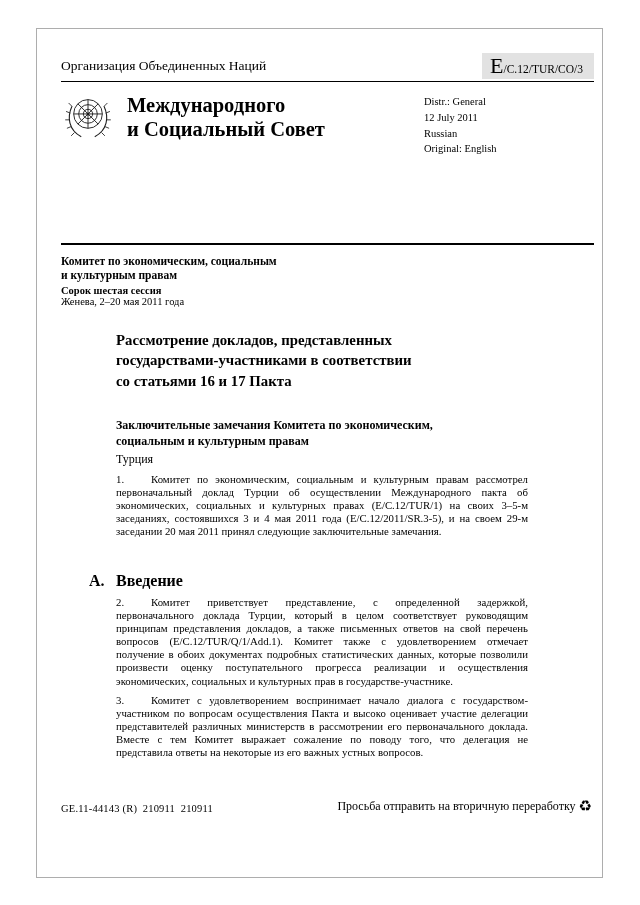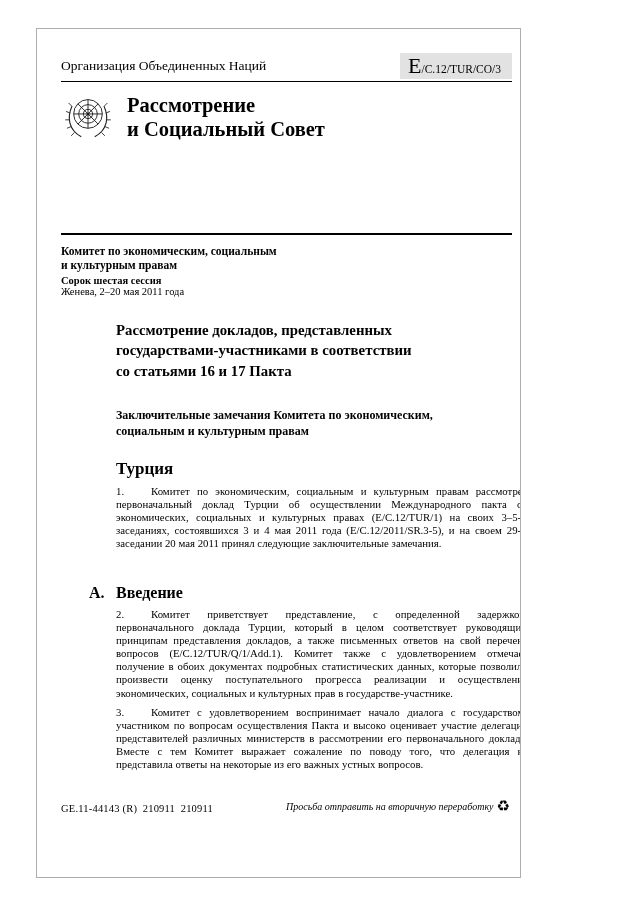--- a/index.html
+++ b/index.html
@@ -2,21 +2,21 @@
 <html lang="ru"><head>
 <meta charset="utf-8">
 <style>
   * { margin:0; padding:0; box-sizing:border-box; }
   html,body { background:#ffffff; }
   body {
     width:640px; height:905px; position:relative;
     font-family:"Liberation Serif", serif; color:#000;
   }
   .page {
-    position:absolute; left:36px; top:28px; width:485px; height:850px;
+    position:absolute; left:36px; top:28px; width:567px; height:850px;
     background:#fff; border:1px solid #adadad; overflow:hidden;
   }
   .header-row {
     display:flex; justify-content:space-between; align-items:flex-end;
     margin:24px 8px 0 24px;
   }
   .org-name { font-size:13.5px; padding-bottom:5px; }
   .symbol-box {
     background:#e2e2e2; padding:1px 8px 2px 8px;
     display:flex; align-items:baseline; min-width:112px; justify-content:flex-start;
@@ -29,32 +29,32 @@
   .council { margin-left:12px; font-weight:bold; font-size:20.5px; line-height:1.18; padding-top:2px; }
   .distr { margin-left:auto; width:170px; font-size:10.5px; line-height:1.5; padding-top:3px; }
   .rule-mid { border-top:2px solid #000; margin:86px 8px 0 24px; }
   .committee { margin:9px 24px 0 24px; }
   .committee .cl { font-size:11.5px; font-weight:bold; line-height:1.25; }
   .committee .session { font-size:10.5px; font-weight:bold; margin-top:2px; }
   .committee .venue { font-size:10.5px; }
   .indent { margin-left:79px; width:412px; }
   .doc-title { font-size:14.8px; font-weight:bold; line-height:1.38; margin-top:23px; }
   .doc-subtitle { font-size:12px; font-weight:bold; line-height:1.32; margin-top:27px; }
-  .country { font-size:17px; font-weight:bold; margin-top:19px; }
+  .country { font-size:12px; font-weight:normal; margin-top:2px; }
   .para { font-size:10.8px; line-height:1.22; text-align:justify; margin-top:6px; }
   .pnum { display:inline-block; width:35px; }
   .section-heading { margin:33px 0 0 52px; font-size:16px; font-weight:bold; }
   .sec-label { display:inline-block; width:27px; }
   .footer {
     position:absolute; left:24px; right:10px; top:770px;
     display:flex; justify-content:space-between; align-items:flex-end;
   }
   .footer-left { font-size:10.5px; letter-spacing:0.2px; }
   .footer-right { display:flex; align-items:center; gap:3px; }
-  .recycle-note { font-size:10px;font-style:italic; }
+  .recycle-note { font-size:12px; }
   .recycle-icon { font-size:15px; line-height:1; }
 </style>
 </head>
 <body>
 
 <div class="page">
 
   <div class="header-row">
     <span class="org-name">Организация Объединенных Наций</span>
     <span class="symbol-box">
@@ -89,22 +89,28 @@
           <line x1="16" y1="48" x2="12" y2="52"></line>
           <line x1="51" y1="17" x2="55" y2="13"></line>
           <line x1="53" y1="25" x2="58" y2="23"></line>
           <line x1="53.5" y1="33" x2="59" y2="33"></line>
           <line x1="52" y1="41" x2="57" y2="43"></line>
           <line x1="48" y1="48" x2="52" y2="52"></line>
         </g>
       </svg>
     </span>
     <div class="council">
-      <div>Рассмотрение</div>
+      <div>Международного</div>
       <div>и Социальный Совет</div>
+    </div>
+    <div class="distr">
+      <div>Distr.: General</div>
+      <div>12 July 2011</div>
+      <div>Russian</div>
+      <div>Original: English</div>
     </div>
   </div>
 
   <div class="rule-mid"></div>
 
   <div class="committee">
     <div class="cl">Комитет по экономическим, социальным</div>
     <div class="cl">и культурным правам</div>
     <div class="session">Сорок шестая сессия</div>
     <div class="venue">Женева, 2–20 мая 2011 года</div>

